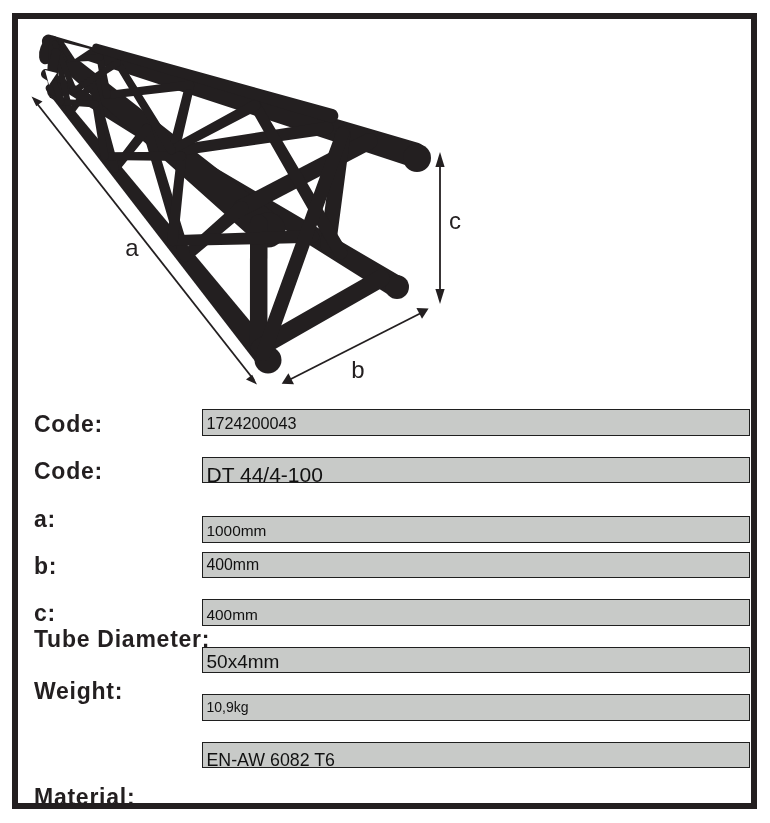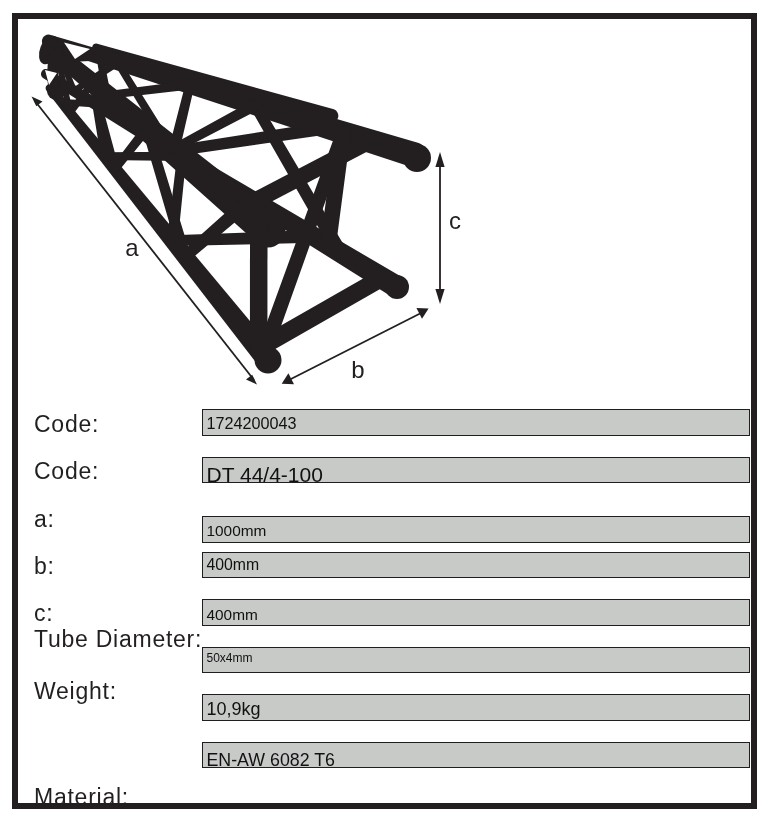--- a/index.html
+++ b/index.html
@@ -1,17 +1,17 @@
 <!DOCTYPE html>
 <html><head><meta charset="utf-8">
 <style>
 html,body{margin:0;padding:0;background:#fff;}
 body{width:770px;height:823px;position:relative;font-family:"Liberation Sans",sans-serif;}
 .frame{position:absolute;left:12.3px;top:13px;width:744.5px;height:795.5px;border:6.7px solid #231f20;box-sizing:border-box;}
-.lab{position:absolute;left:34px;font-size:23px;line-height:25.7px;color:#231f20;letter-spacing:0.75px;}
+.lab{position:absolute;left:34px;font-size:23px;line-height:25.7px;color:#231f20;letter-spacing:0.75px;font-weight:bold;}
 .box{position:absolute;left:201.5px;width:548px;height:26.5px;box-sizing:border-box;background:#c8cac8;border:1.8px solid #1f1f1f;line-height:1;padding-left:4px;color:#111;}
 svg{position:absolute;left:0;top:0;}
 .dim{stroke:#231f20;stroke-width:1.8;fill:none;}
 .ah{fill:#231f20;stroke:none;}
 .dl{font-size:24px;fill:#231f20;}
 </style></head>
 <body>
 <div class="frame"></div>
 <svg width="770" height="823" viewBox="0 0 770 823">
 <g fill="#231f20">
@@ -79,17 +79,17 @@
 <div class="box" style="top:409.4px;font-size:16.2px;padding-top:5.1px">1724200043</div>
 <div class="lab" style="top:459.0px">Code:</div>
 <div class="box" style="top:456.8px;font-size:21px;padding-top:6.6px">DT 44/4-100</div>
 <div class="lab" style="top:506.5px">a:</div>
 <div class="box" style="top:516px;font-size:15.4px;padding-top:5.7px">1000mm</div>
 <div class="lab" style="top:554.0px">b:</div>
 <div class="box" style="top:551.8px;font-size:15.8px;padding-top:4.4px">400mm</div>
 <div class="lab" style="top:601.4px">c:</div>
 <div class="box" style="top:599.2px;font-size:15.4px;padding-top:7.2px">400mm</div>
 <div class="lab" style="top:627px">Tube Diameter:</div>
-<div class="box" style="top:646.6px;font-size:12px;padding-top:4.3px">50x4mm</div>
+<div class="box" style="top:646.6px;font-size:19px;padding-top:4.3px">50x4mm</div>
 <div class="lab" style="top:679px">Weight:</div>
-<div class="box" style="top:694.1px;font-size:18px;padding-top:5.1px">10,9kg</div>
+<div class="box" style="top:694.1px;font-size:14px;padding-top:5.1px">10,9kg</div>
 <div class="lab" style="top:785px">Material:</div>
 <div class="box" style="top:741.5px;font-size:17.8px;padding-top:9px">EN-AW 6082 T6</div>
 
 </body></html>

